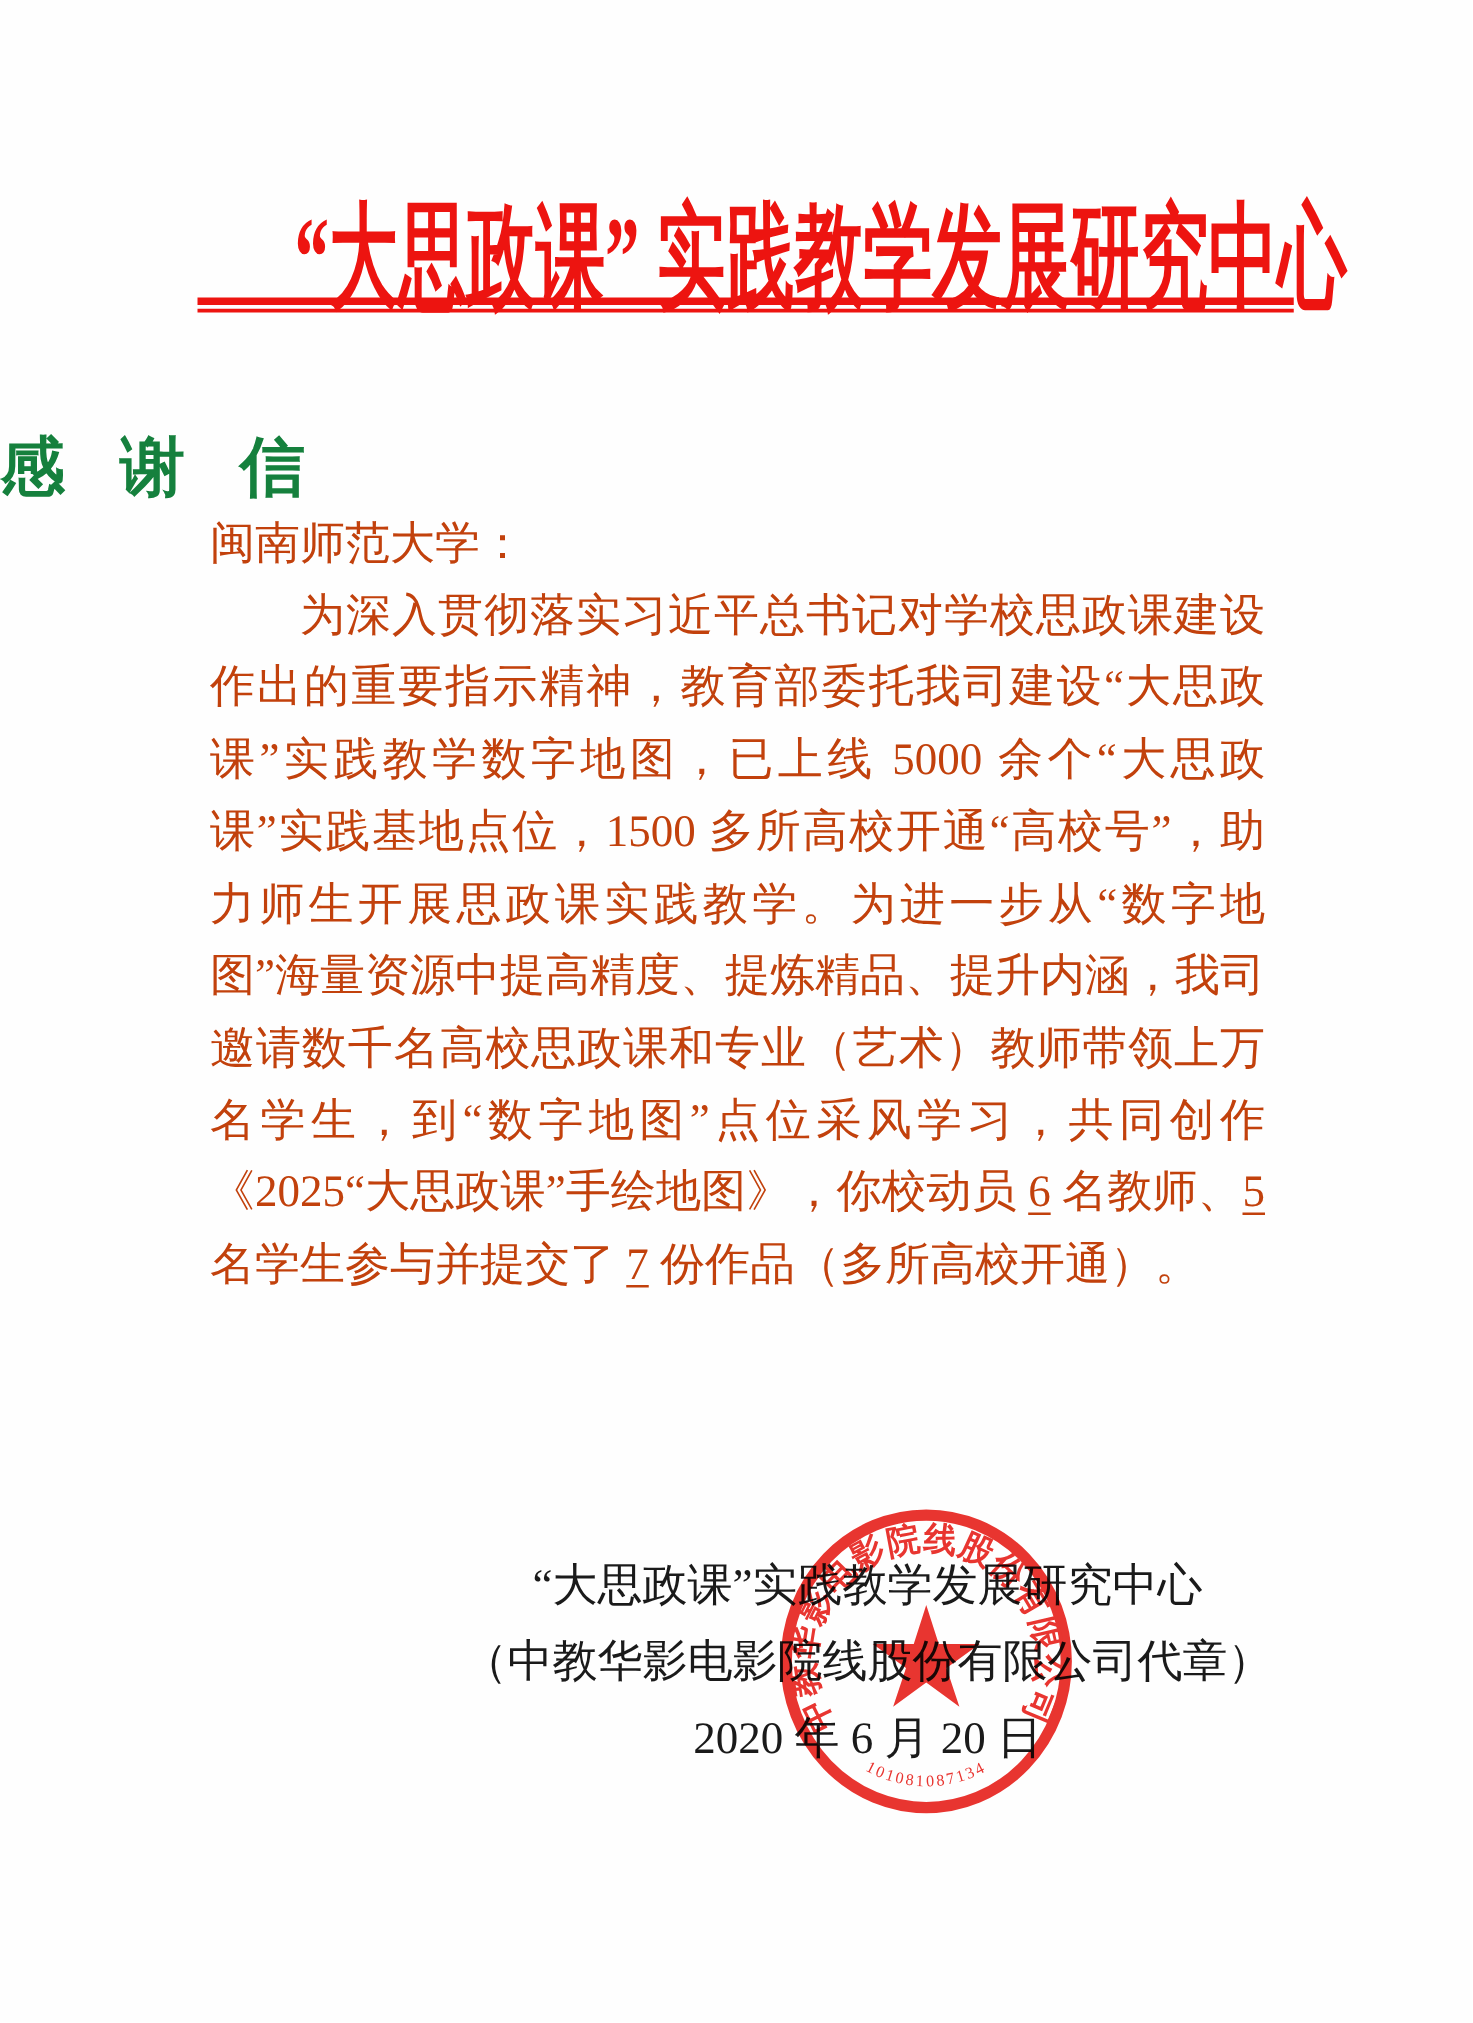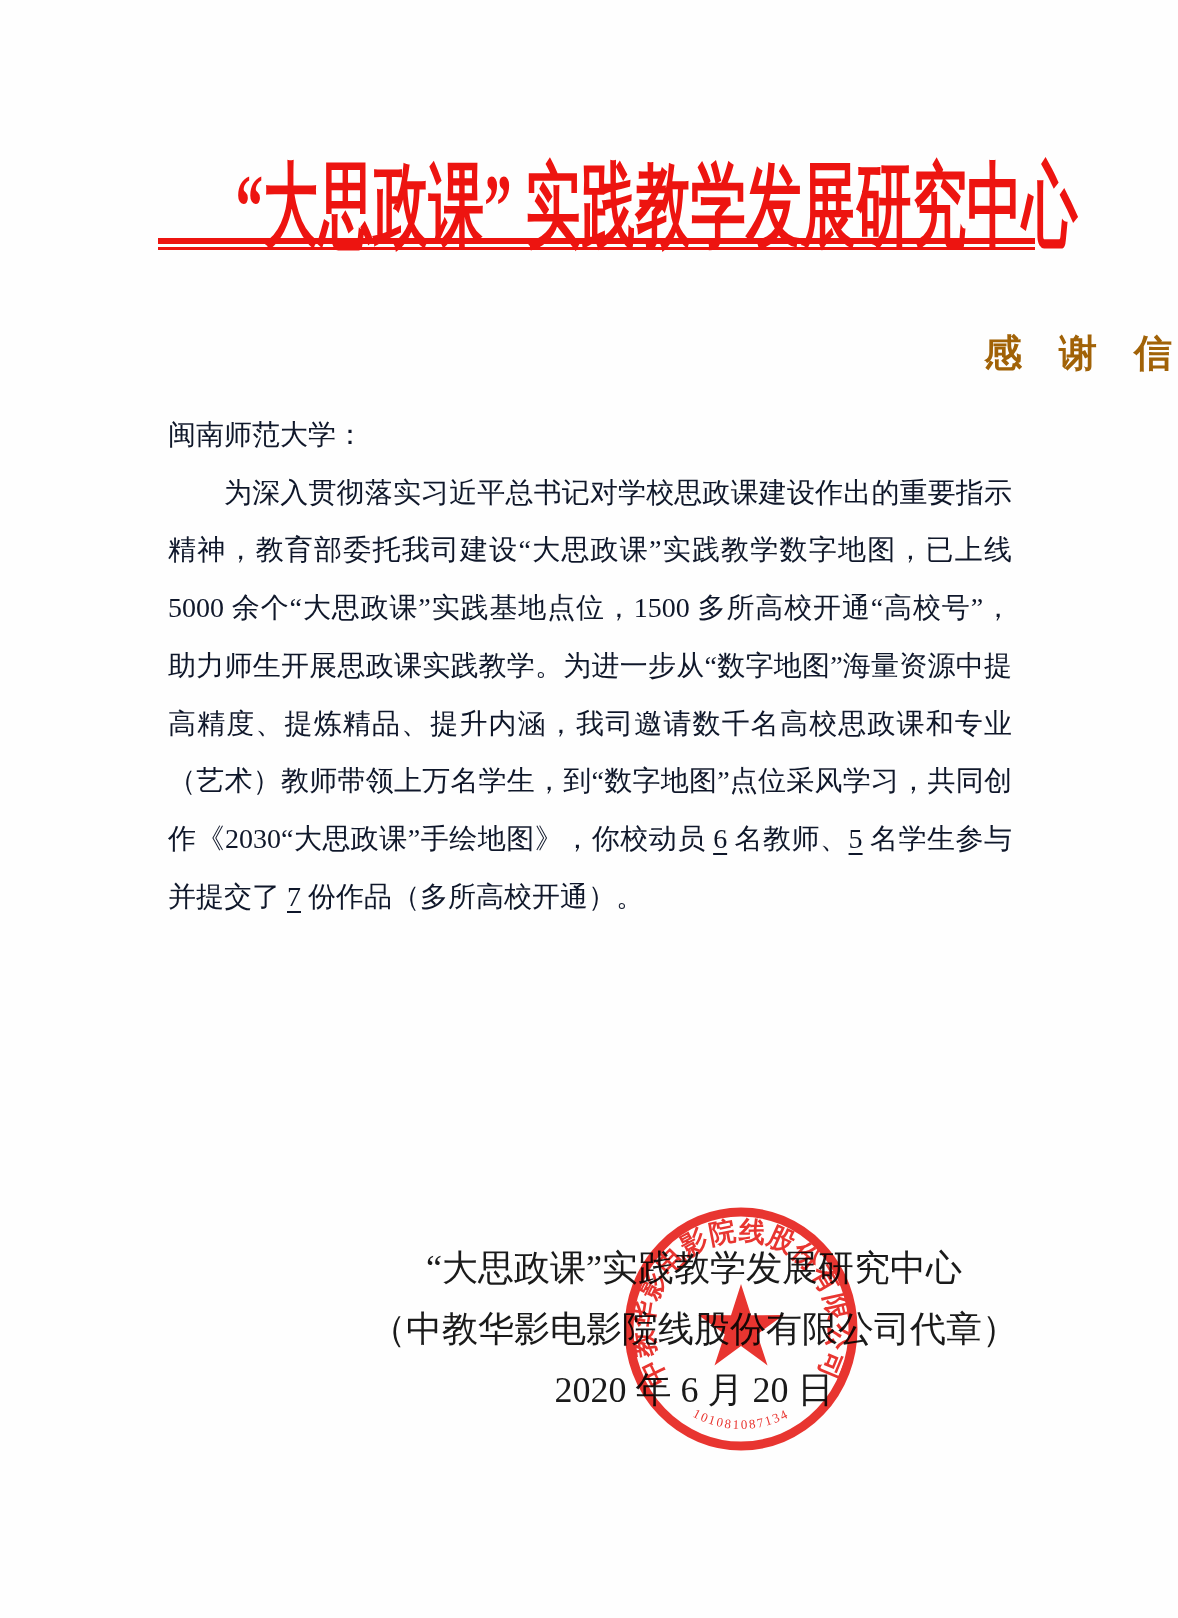--- a/index.html
+++ b/index.html
@@ -10,26 +10,26 @@
   
   .org-title{position:absolute;top:92px;left:0;width:100%;text-align:center;
              font-weight:bold;font-size:92px;line-height:1.15;color:#ed1410;
              transform:scaleX(0.60);white-space:nowrap;}
   .divider{position:absolute;top:238px;left:158px;width:877px;}
   .divider .thick{height:6px;background:#ed1410;}
   .divider .gap{height:3px;background:transparent;}
   .divider .thin{height:3px;background:#ed1410;}
 
   
-  .letter-title{position:absolute;top:296px;left:0;width:100%;text-align:right;
-                font-size:38px;font-weight:bold;color:#a16207;white-space:pre;letter-spacing:6px;}
+  .letter-title{position:absolute;top:296px;left:0;width:100%;text-align:left;
+                font-size:52px;font-weight:bold;color:#15803d;white-space:pre;letter-spacing:6px;}
 
   
   .letter-body{position:absolute;left:168px;top:406px;width:844px;
-               font-size:28px;line-height:57.7px;color:#0f172a;text-align:justify;}
+               font-size:36px;line-height:57.7px;color:#c2410c;text-align:justify;}
   .letter-body p{margin:0;}
   .para{text-indent:2em;}
   .u{text-decoration:underline;text-decoration-thickness:2px;text-underline-offset:5px;}
 
   
   .signature{position:absolute;left:420px;top:1238px;width:548px;
              display:flex;flex-direction:column;align-items:center;
              font-size:36px;line-height:61px;color:#1a1a1a;}
   .signature .line{white-space:nowrap;}
 
@@ -50,21 +50,21 @@
   <div class="divider">
     <div class="thick"></div>
     <div class="gap"></div>
     <div class="thin"></div>
   </div>
 
   <h2 class="letter-title">感  谢  信</h2>
 
   <main class="letter-body">
     <p class="salutation">闽南师范大学：</p>
-    <p class="para"><span>为深入贯彻落实习近平总书记对学校思政课建设作出的重要指示精神，教育部委托我司建设“大思政课”实践教学数字地图，已上线 5000 余个“大思政课”实践基地点位，1500 多所高校开通“高校号”，助力师生开展思政课实践教学。为进一步从“数字地图”海量资源中提高精度、提炼精品、提升内涵，我司邀请数千名高校思政课和专业（艺术）教师带领上万名学生，到“数字地图”点位采风学习，共同创作《2030“大思政课”手绘地图》，你校动员 </span><span class="u">6</span><span> 名教师、</span><span class="u">5</span><span> 名学生参与并提交了 </span><span class="u">7</span><span> 份作品（多所高校开通）。</span></p>
+    <p class="para"><span>为深入贯彻落实习近平总书记对学校思政课建设作出的重要指示精神，教育部委托我司建设“大思政课”实践教学数字地图，已上线 5000 余个“大思政课”实践基地点位，1500 多所高校开通“高校号”，助力师生开展思政课实践教学。为进一步从“数字地图”海量资源中提高精度、提炼精品、提升内涵，我司邀请数千名高校思政课和专业（艺术）教师带领上万名学生，到“数字地图”点位采风学习，共同创作《2025“大思政课”手绘地图》，你校动员 </span><span class="u">6</span><span> 名教师、</span><span class="u">5</span><span> 名学生参与并提交了 </span><span class="u">7</span><span> 份作品（多所高校开通）。</span></p>
   </main>
 
   <footer class="signature">
     <div class="line">“大思政课”实践教学发展研究中心</div>
     <div class="line">（中教华影电影院线股份有限公司代章）</div>
     <div class="line">2020 年 6 月 20 日</div>
   </footer>
 
   <div class="stamp">
     <svg viewBox="0 0 242 252" width="242" height="252">

